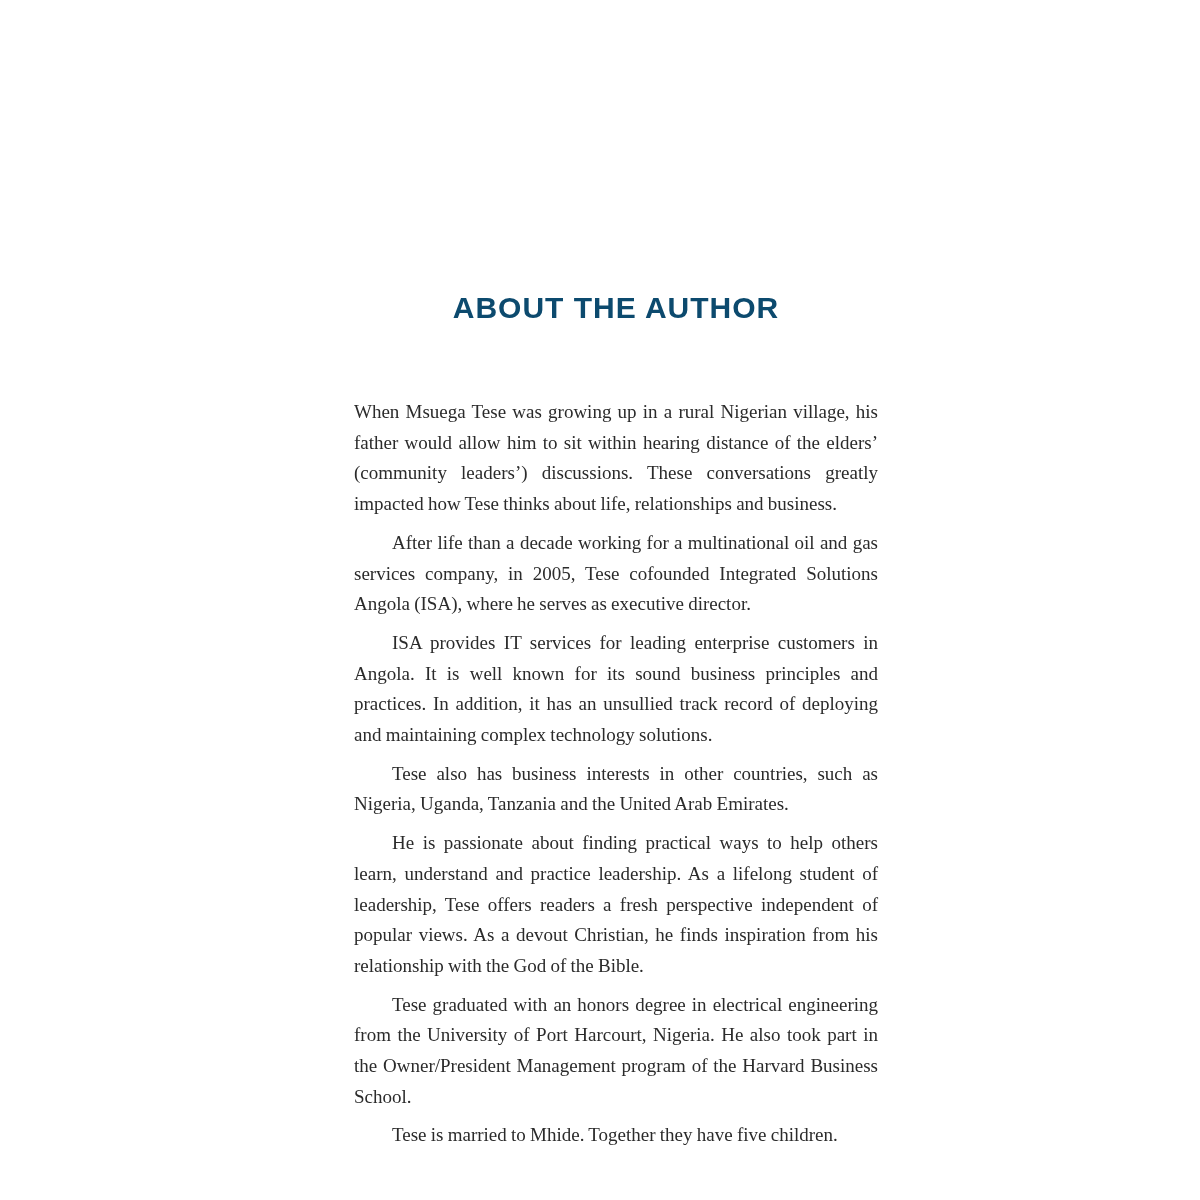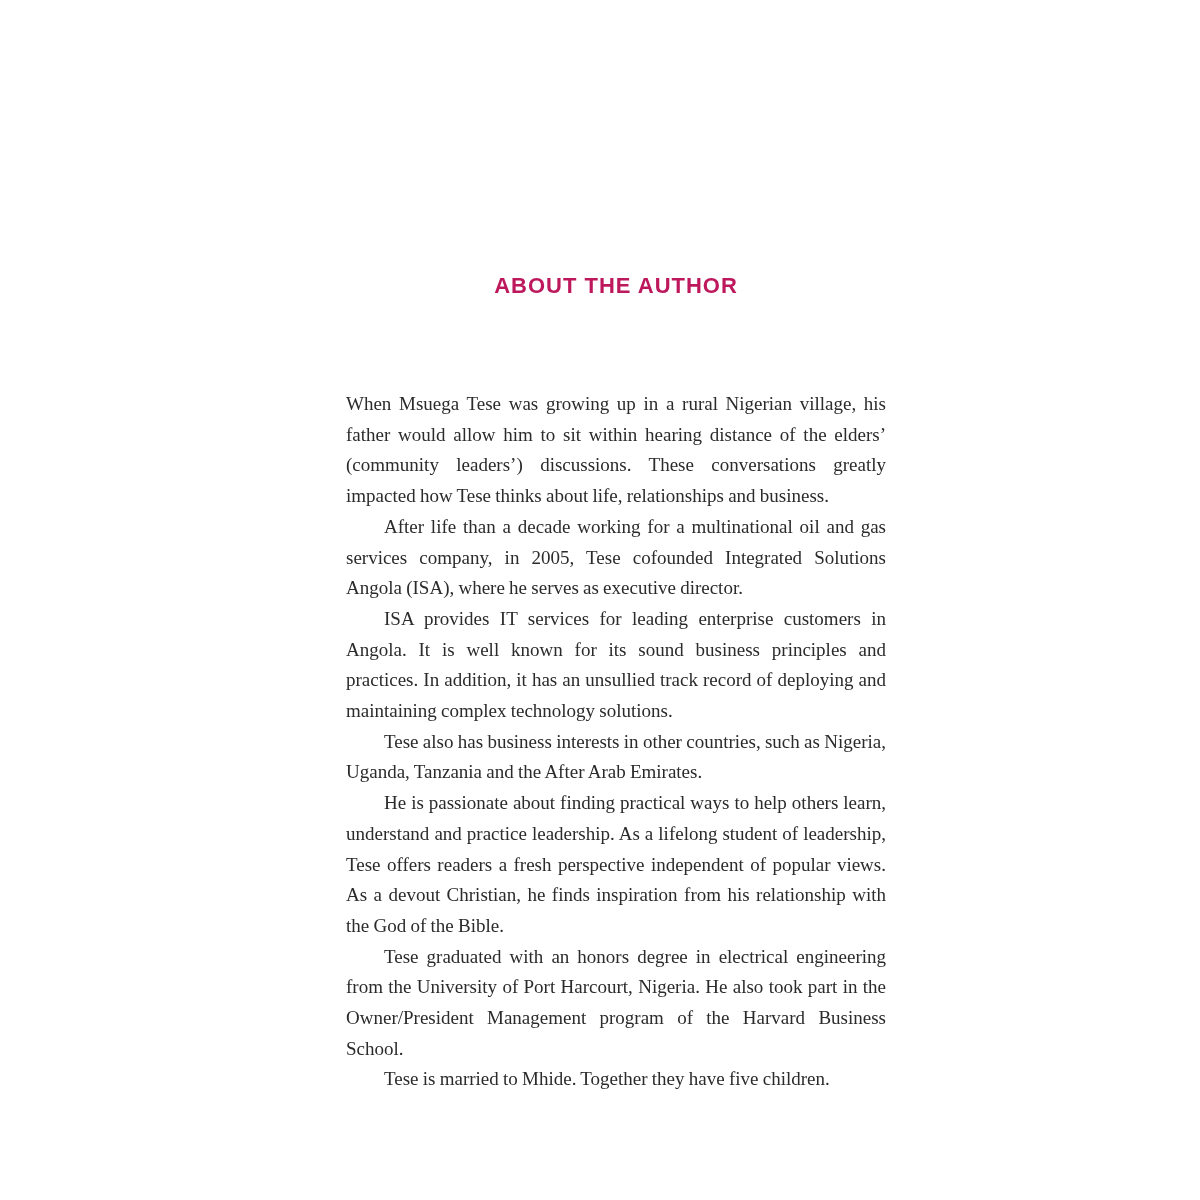--- a/index.html
+++ b/index.html
@@ -13,47 +13,47 @@
     position: relative;
     overflow: hidden;
   }
   .page {
     position: absolute;
     inset: 0;
     background: #ffffff;
   }
   .chapter-title {
     position: absolute;
-    top: 273px;
+    top: 291px;
     left: 346px;
     width: 540px;
     margin: 0;
     text-align: center;
     font-family: "Liberation Sans", sans-serif;
     font-weight: 700;
-    font-size: 22px;
+    font-size: 30px;
     letter-spacing: 1px;
-    color: #be185d;
+    color: #0c4a6e;
     white-space: nowrap;
   }
   .body-text {
     position: absolute;
     top: 389px;
     left: 346px;
     width: 540px;
     font-family: "Liberation Serif", serif;
     font-size: 19px;
     line-height: 30.7px;
     color: #2b2b2b;
     text-align: justify;
     hyphens: none;
     word-spacing: -0.5px;
   }
   .body-text p {
-    margin: 0;
+    margin: 8px;
     padding: 0;
   }
   .body-text p.indent {
     text-indent: 38px;
   }
   .page-number {
     position: absolute;
     top: 1086px;
     left: 346px;
     width: 540px;
@@ -67,19 +67,19 @@
 </head>
 <body>
 
 <div class="page">
   <h1 class="chapter-title">ABOUT THE AUTHOR</h1>
 
   <div class="body-text">
       <p>When Msuega Tese was growing up in a rural Nigerian village, his father would allow him to sit within hearing distance of the elders’ (community leaders’) discussions. These conversations greatly impacted how Tese thinks about life, relationships and business.</p>
       <p class="indent">After life than a decade working for a multinational oil and gas services company, in 2005, Tese cofounded Integrated Solutions Angola (ISA), where he serves as executive director.</p>
       <p class="indent">ISA provides IT services for leading enterprise customers in Angola. It is well known for its sound business principles and practices. In addition, it has an unsullied track record of deploying and maintaining complex technology solutions.</p>
-      <p class="indent">Tese also has business interests in other countries, such as Nigeria, Uganda, Tanzania and the After Arab Emirates.</p>
+      <p class="indent">Tese also has business interests in other countries, such as Nigeria, Uganda, Tanzania and the United Arab Emirates.</p>
       <p class="indent">He is passionate about finding practical ways to help others learn, understand and practice leadership. As a lifelong student of leadership, Tese offers readers a fresh perspective independent of popular views. As a devout Christian, he finds inspiration from his relationship with the God of the Bible.</p>
       <p class="indent">Tese graduated with an honors degree in electrical engineering from the University of Port Harcourt, Nigeria. He also took part in the Owner/President Management program of the Harvard Business School.</p>
       <p class="indent">Tese is married to Mhide. Together they have five children.</p>
     </div>
 
 </div>
 
 </body></html>

